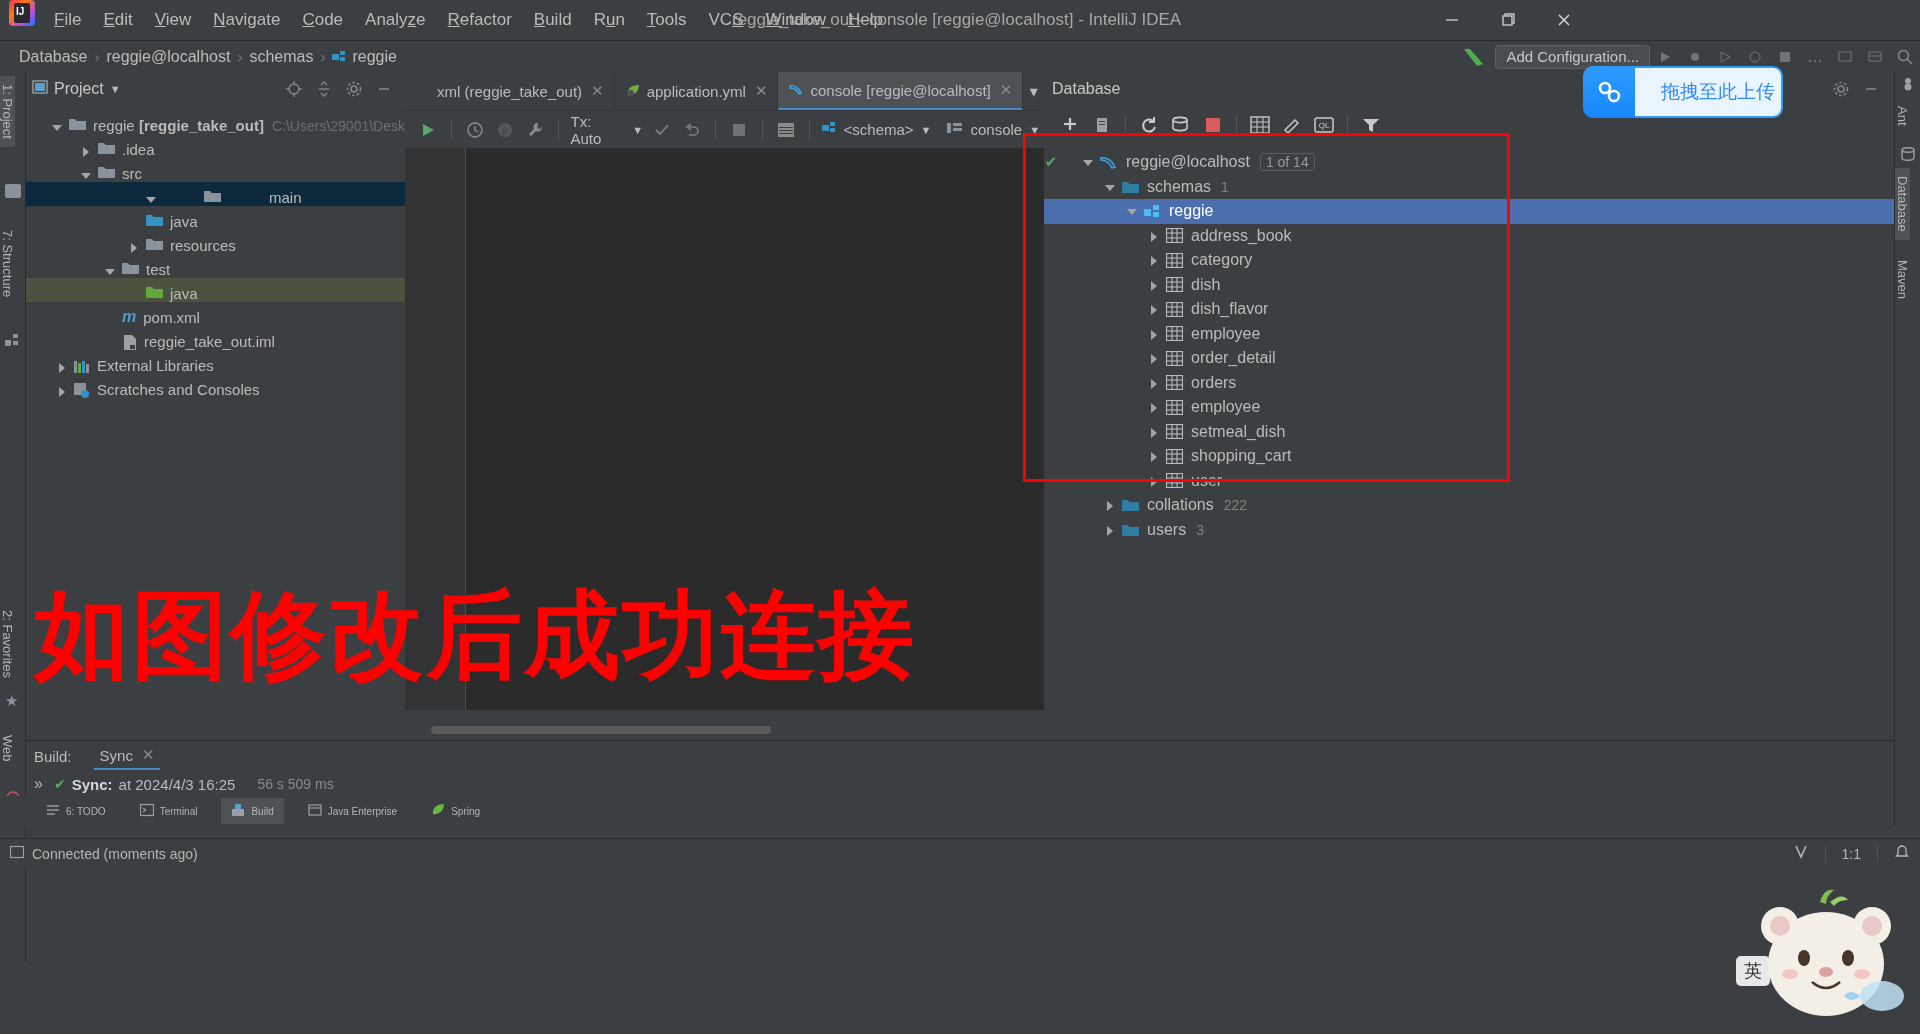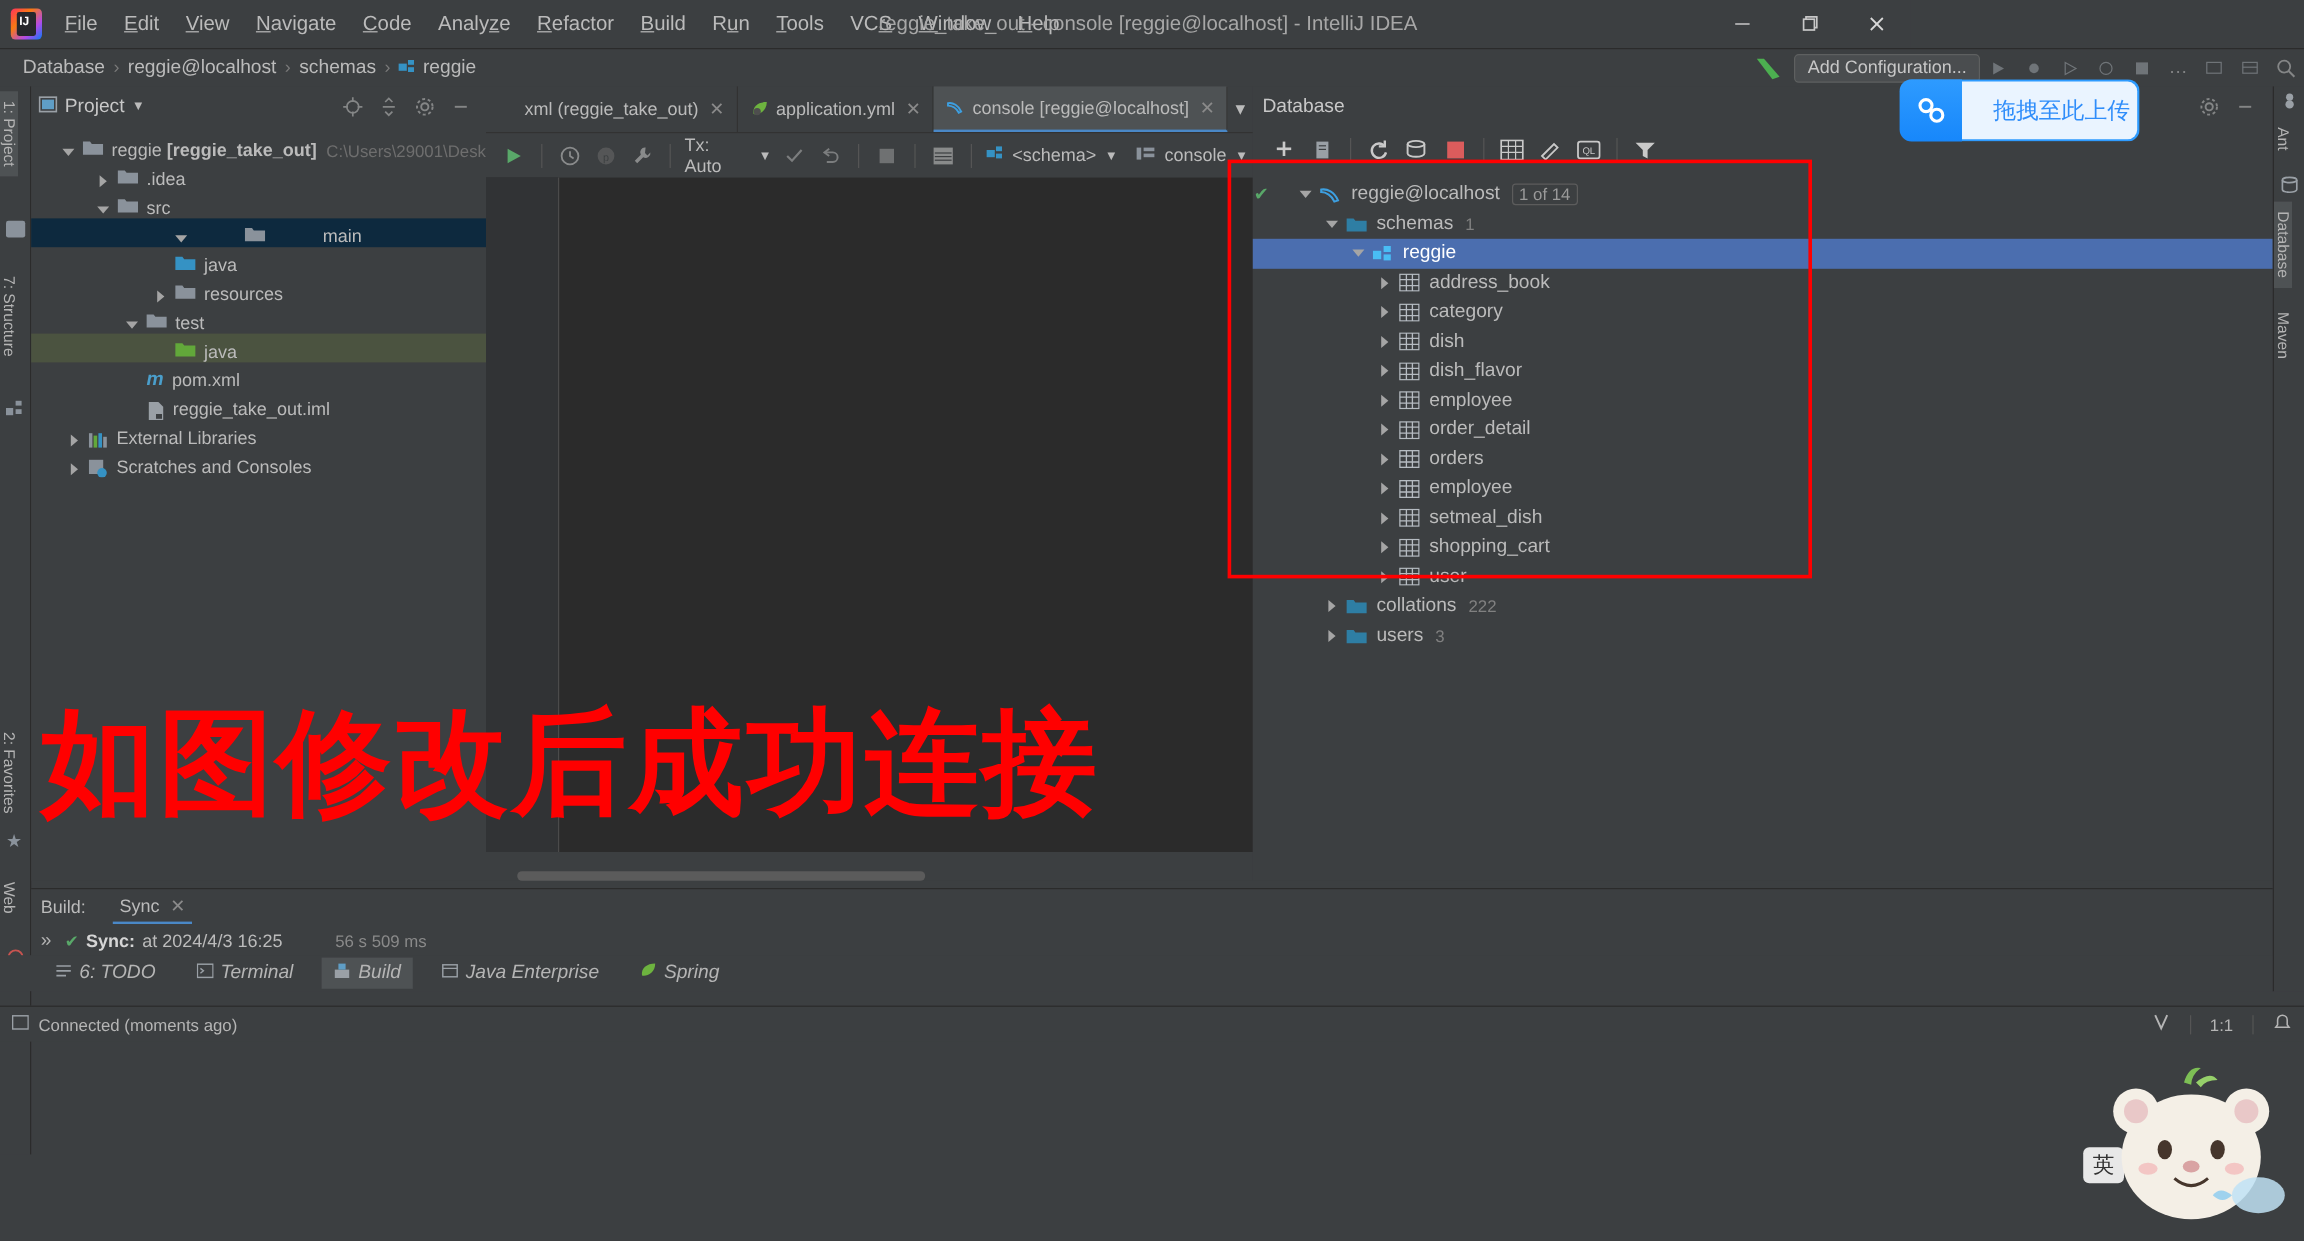--- a/index.html
+++ b/index.html
@@ -2,21 +2,21 @@
 <html><head>
 <meta charset="utf-8">
 <style>
   * { box-sizing: border-box; margin:0; padding:0; }
   html,body { width:1920px; height:1034px; overflow:hidden; background:#3c3f41;
     font-family:"Liberation Sans", sans-serif; color:#bbbbbb; }
   .root { position:relative; width:1920px; height:1034px; }
 
   
   .titlebar { position:absolute; left:0; top:0; width:1592px; height:40px;
-    background:#3c3f41; display:flex; align-items:center; }
+    background:#3c3f41; display:flex; }
   .ij-logo { width:26px; height:26px; margin-left:9px; margin-right:8px; position:relative;
     border-radius:4px; background:linear-gradient(135deg,#fe315d 0%,#f97a12 35%,#b24ae8 70%,#087cfa 100%); }
   .ij-logo .inner { position:absolute; left:5px; top:3px; width:16px; height:20px; background:#27282c;
     border-radius:2px; }
   .ij-logo .inner:after { content:"IJ"; position:absolute; left:2px; top:3px; font-size:10px;
     color:#fff; font-family:"Liberation Sans",sans-serif; font-weight:bold; }
   .menu { display:flex; align-items:center; height:40px; }
   .menu-item { padding:0 11px; font-size:17px; color:#bbbbbb; line-height:40px; cursor:default;}
   .menu-item u { text-decoration:underline; }
   .win-title { position:absolute; left:732px; top:0; height:40px; line-height:40px;
@@ -108,21 +108,21 @@
     border-top:1px solid #2b2b2b; }
   .build-head { height:30px; display:flex; align-items:center; padding-left:8px; font-size:15px; }
   .build-tab { margin-left:22px; display:flex;align-items:center; border-bottom:2px solid #4a88c7;
     height:28px; padding:0 6px; }
   .build-row { display:flex; align-items:center; height:26px; padding-left:8px; font-size:15px; }
   .chk-green { color:#59a869; margin-right:6px; font-size:14px; }
 
   
   .bottom-strip { position:absolute; left:0; top:796px; width:1920px; height:30px;
     background:#3c3f41; display:flex; align-items:center; }
-  .bstrip-btn { display:flex; align-items:center; font-size:16px; color:#b5b5b5; padding:0 10px; height:26px;font-style:italic; }
+  .bstrip-btn { display:flex; align-items:center; font-size:10px; color:#b5b5b5; padding:0 10px; height:26px; }
   .bstrip-btn.active { background:#4e5254; }
 
   
   .statusbar { position:absolute; left:0; top:826px; width:1920px; height:30px;
     background:#3c3f41; display:flex; align-items:center; border-top:1px solid #2b2b2b;margin-top:12px; }
   .status-left { display:flex; align-items:center; margin-left:10px; font-size:14px; color:#b5b5b5; }
   .status-right { position:absolute; right:10px; display:flex; align-items:center; gap:16px;
     font-size:14px; color:#b5b5b5; }
 
   
@@ -895,21 +895,21 @@
       <span class="build-tab">
         <span>Sync</span>
         <span style="margin-left:9px;color:#8a8a8a;">✕</span>
       </span>
     </div>
     <div class="build-row">
       <span style="width:20px;color:#b5b5b5;font-size:16px;">»</span>
       <span class="chk-green">✔</span>
       <span style="font-weight:bold;color:#d5d5d5;">Sync:</span>
       <span style="margin-left:6px;">at 2024/4/3 16:25</span>
-      <span style="margin-left:44px;color:#8a8a8a;font-size:14px;">56 s 509 ms</span>
+      <span style="margin-left:22px;color:#8a8a8a;font-size:14px;">56 s 509 ms</span>
     </div>
   </div>
 
   <div class="bottom-strip">
     <div class="bstrip-btn" style="margin-left:36px;">
       <span style="margin-right:6px;">
         <svg width="14" height="14" viewBox="0 0 14 14">
             <line x1="1" y1="3" x2="13" y2="3" stroke="#9aa0a6" stroke-width="1.4"></line>
             <line x1="1" y1="7" x2="13" y2="7" stroke="#9aa0a6" stroke-width="1.4"></line>
             <line x1="1" y1="11" x2="9" y2="11" stroke="#9aa0a6" stroke-width="1.4"></line>

